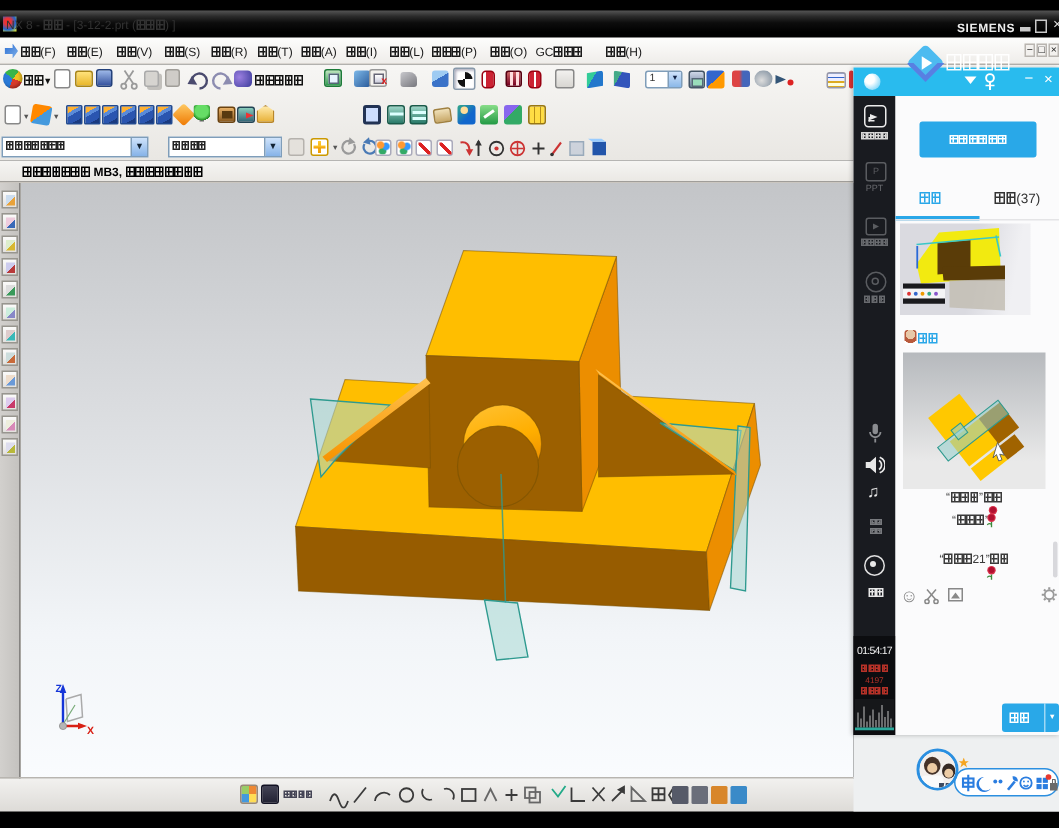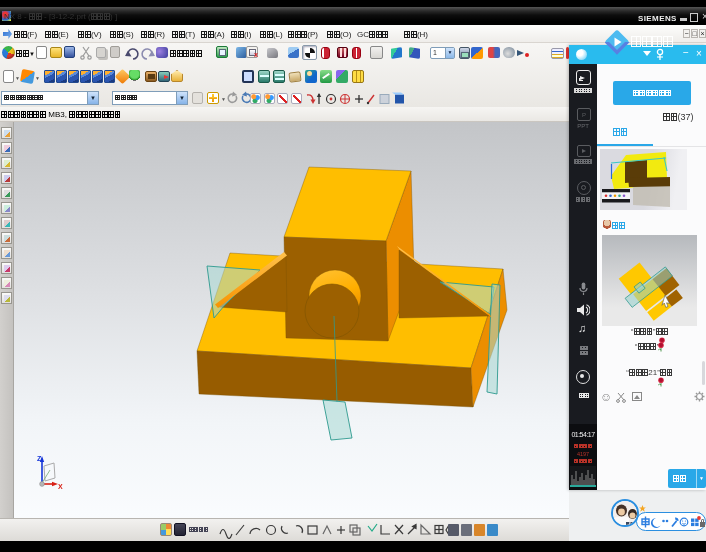--- a/index.html
+++ b/index.html
@@ -176,21 +176,21 @@
       <line x1="36" y1="7" x2="44" y2="7" stroke="#c33"></line>
 <line x1="50" y1="7" x2="58" y2="7" stroke="#333" stroke-width="1.3"></line>
       <line x1="54" y1="3" x2="54" y2="11" stroke="#333" stroke-width="1.3"></line>
 <line x1="63" y1="11" x2="69" y2="3" stroke="#c33" stroke-width="1.4"></line>
       <circle cx="63" cy="11" r="1.2" fill="#333"></circle>
 <rect x="75" y="2.5" width="9" height="9" fill="rgba(150,170,200,.35)" stroke="#9ab"></rect>
 <rect x="90" y="2.5" width="9" height="9" fill="#25a"></rect>
       <polygon points="90,2.5 99,2.5 96,0.5 87,0.5" fill="#9cf"></polygon>
 </svg>
 <div class="ab" style="left:0;top:107px;width:706px;height:15px;background:linear-gradient(#f6f5f3,#eae8e4);border-bottom:1px solid #cac6c0">
-<div class="ab" style="left:1px;top:3px;font-size:8px;font-weight:normal;color:#000;white-space:nowrap"><i class="c"></i><i class="c"></i><i class="c"></i><i class="c"></i><i class="c"></i><i class="c"></i><i class="c"></i> MB3, <i class="c"></i><i class="c"></i><i class="c"></i><i class="c"></i><i class="c"></i><i class="c"></i><i class="c"></i><i class="c"></i></div>
+<div class="ab" style="left:15px;top:3px;font-size:8px;font-weight:bold;color:#000;white-space:nowrap"><i class="c"></i><i class="c"></i><i class="c"></i><i class="c"></i><i class="c"></i><i class="c"></i><i class="c"></i> MB3, <i class="c"></i><i class="c"></i><i class="c"></i><i class="c"></i><i class="c"></i><i class="c"></i><i class="c"></i><i class="c"></i></div>
 </div>
 <div class="ab" style="left:0;top:122px;width:14px;height:401px;background:linear-gradient(90deg,#d2d0cd,#c4c2bf);border-right:1px solid #a8a6a2">
 <div class="ab" style="left:1px;top:5px;width:11px;height:12px;background:linear-gradient(#fbfbfa,#e3e1de);border:1px solid #98968f">
         <span style="position:absolute;left:2px;top:2px;width:6px;height:7px;background:linear-gradient(135deg,#cde 0 55%,#e8a23a 55%)"></span>
       </div>
 <div class="ab" style="left:1px;top:20px;width:11px;height:12px;background:linear-gradient(#fbfbfa,#e3e1de);border:1px solid #98968f">
         <span style="position:absolute;left:2px;top:2px;width:6px;height:7px;background:linear-gradient(135deg,#ecd 0 55%,#3a6ab8 55%)"></span>
       </div>
 <div class="ab" style="left:1px;top:35px;width:11px;height:12px;background:linear-gradient(#fbfbfa,#e3e1de);border:1px solid #98968f">
         <span style="position:absolute;left:2px;top:2px;width:6px;height:7px;background:linear-gradient(135deg,#dec 0 55%,#d8b830 55%)"></span>
@@ -367,21 +367,21 @@
               <line x1="22" y1="19" x2="22" y2="8"></line>
               <line x1="24" y1="19" x2="24" y2="13"></line>
 </g>
             <rect x="0" y="19" width="26" height="2" fill="#2aa89a"></rect>
           </svg>
 </div>
 </div>
 <div class="ab" style="left:28px;top:19px;width:109px;height:426px;background:#fbfbfc">
 <div class="ab" style="left:16px;top:17px;width:78px;height:24px;background:#29a8e8;border-radius:2px;color:#fff;font-size:8px;text-align:center;line-height:24px"><i class="c"></i><i class="c"></i><i class="c"></i><i class="c"></i><i class="c"></i><i class="c"></i></div>
 <div class="ab" style="left:16px;top:63px;font-size:9px;color:#2aa7e8"><i class="c"></i><i class="c"></i></div>
-<div class="ab" style="left:66px;top:48px;font-size:9px;color:#333"><i class="c"></i><i class="c"></i>(37)</div>
+<div class="ab" style="left:66px;top:63px;font-size:9px;color:#333"><i class="c"></i><i class="c"></i>(37)</div>
 <div class="ab" style="left:0;top:80px;width:56px;height:2.5px;background:#2aa7e8"></div>
 <div class="ab" style="left:0;top:82px;width:109px;height:1px;background:#e4e4e6"></div>
 <div class="ab" style="left:3px;top:85px;width:87px;height:61px;background:linear-gradient(100deg,#dadae0 55%,#f0f0f3 85%);overflow:hidden">
 <svg width="87" height="61">
 <polygon points="11,27 26,6 66,3 67,30 55,37 14,40" fill="#f2ea10"></polygon>
 <polygon points="25,13 47,11 47,32 25,34" fill="#5a3c08"></polygon>
 <polygon points="28,29 70,28 70,38 29,38" fill="#5a3c08"></polygon>
 <polygon points="33,38 70,37 70,58 33,56" fill="#c0bcb0" opacity="0.8"></polygon>
 <line x1="11" y1="14" x2="66" y2="9" stroke="#3ac8c8" stroke-width="1.1"></line>
 <line x1="64" y1="8" x2="67" y2="22" stroke="#3ac8c8" stroke-width="1.1"></line>

